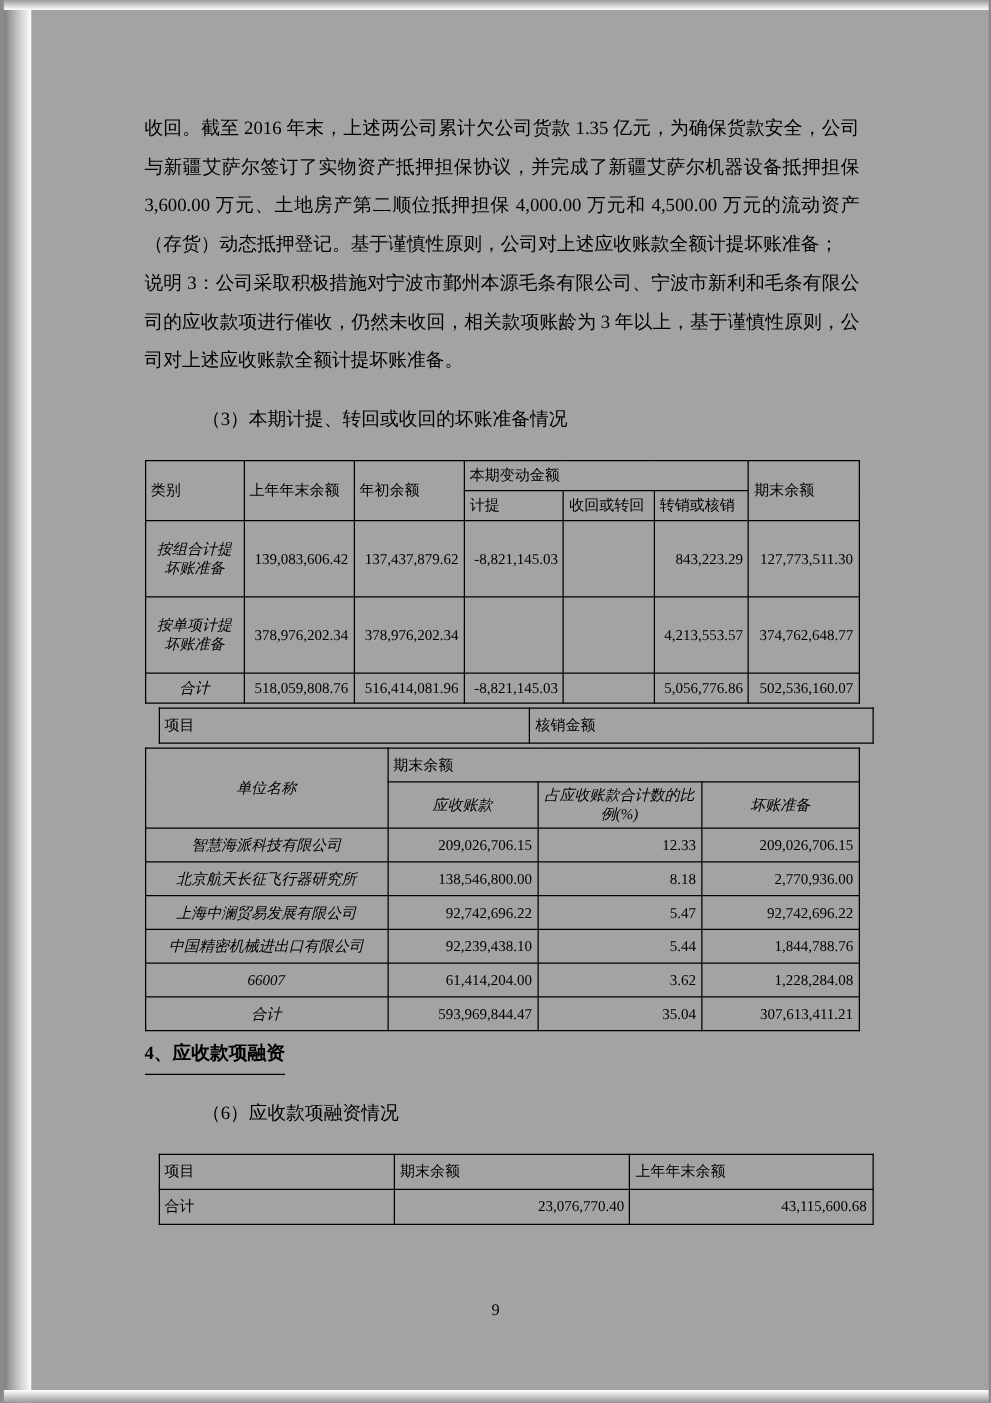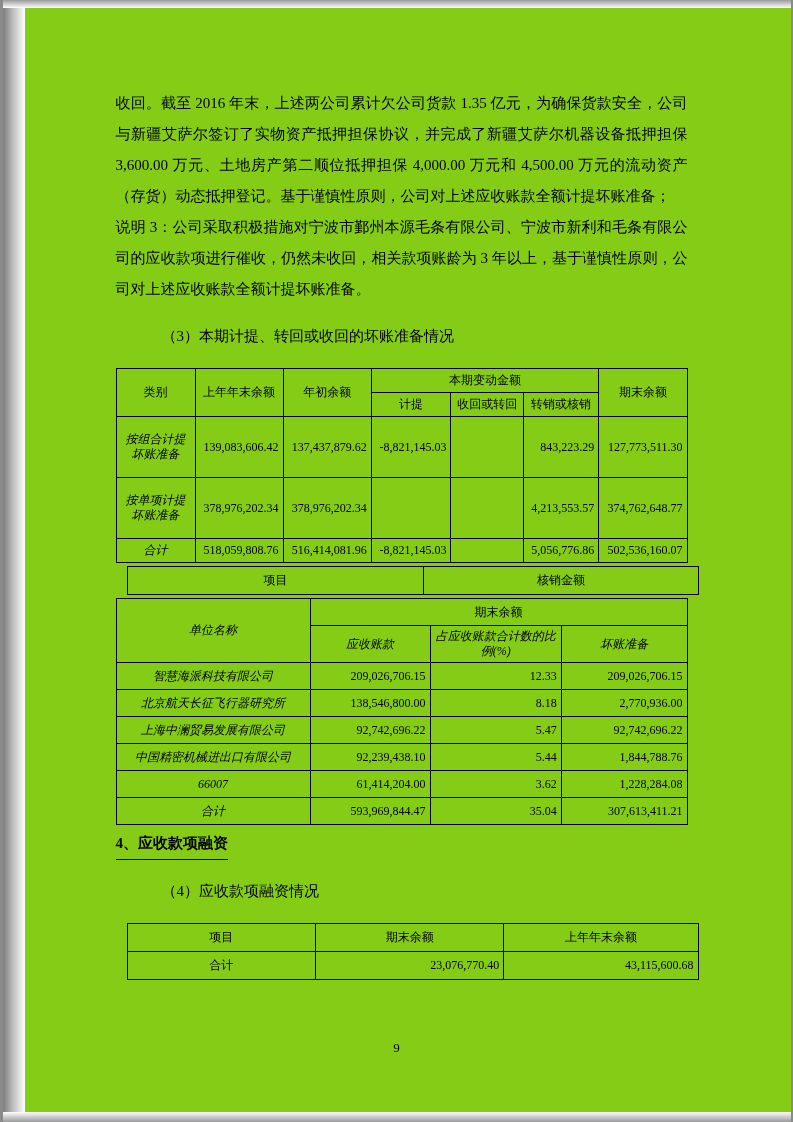--- a/index.html
+++ b/index.html
@@ -7,21 +7,21 @@
     padding: 0;
     background: #8a8a8a;
   }
   body {
     font-family: "Liberation Serif", "DejaVu Serif", serif;
   }
   .page {
     position: relative;
     width: 788px;
     height: 1122px;
-    background: #84cc16;
+    background: #a3a3a3;
     margin: 0 auto;
     overflow: hidden;
     box-sizing: border-box;
   }
   .content {
     position: absolute;
     left: 113px;
     top: 88px;
     width: 572px;
   }
@@ -59,21 +59,21 @@
     margin-top: 3px;
     margin-bottom: 3px;
   }
   table.doc td, table.doc th {
     border: 1px solid #000;
     padding: 3px 4px;
     vertical-align: middle;
     font-weight: normal;
     line-height: 15px;
   }
-  .c { text-align: center; }
+  .c { }
   .r { text-align: right; }
   .l { text-align: center; font-style: italic; }
   .tbl-wrap { margin: 2px 0 2px 0; }
 
   
   .t1 td { height: 17px; }
   .t1 .cat { width: 70px; }
   .t1 .tall { height: 54px; }
 
   
@@ -239,21 +239,21 @@
             <td class="r">307,613,411.21</td>
           </tr>
         </tbody>
       </table>
     </div>
 
     <p class="section-head">
       <span class="underline-head">4、应收款项融资</span>
     </p>
 
-    <p class="caption">（4）应收款项融资情况</p>
+    <p class="caption">（6）应收款项融资情况</p>
 
     <div class="tbl-wrap">
       <table class="doc t4">
         <tbody>
           <tr>
             <td class="c" style="width:33%;">项目</td>
             <td class="c" style="width:33%;">期末余额</td>
             <td class="c">上年年末余额</td>
           </tr>
           <tr>

